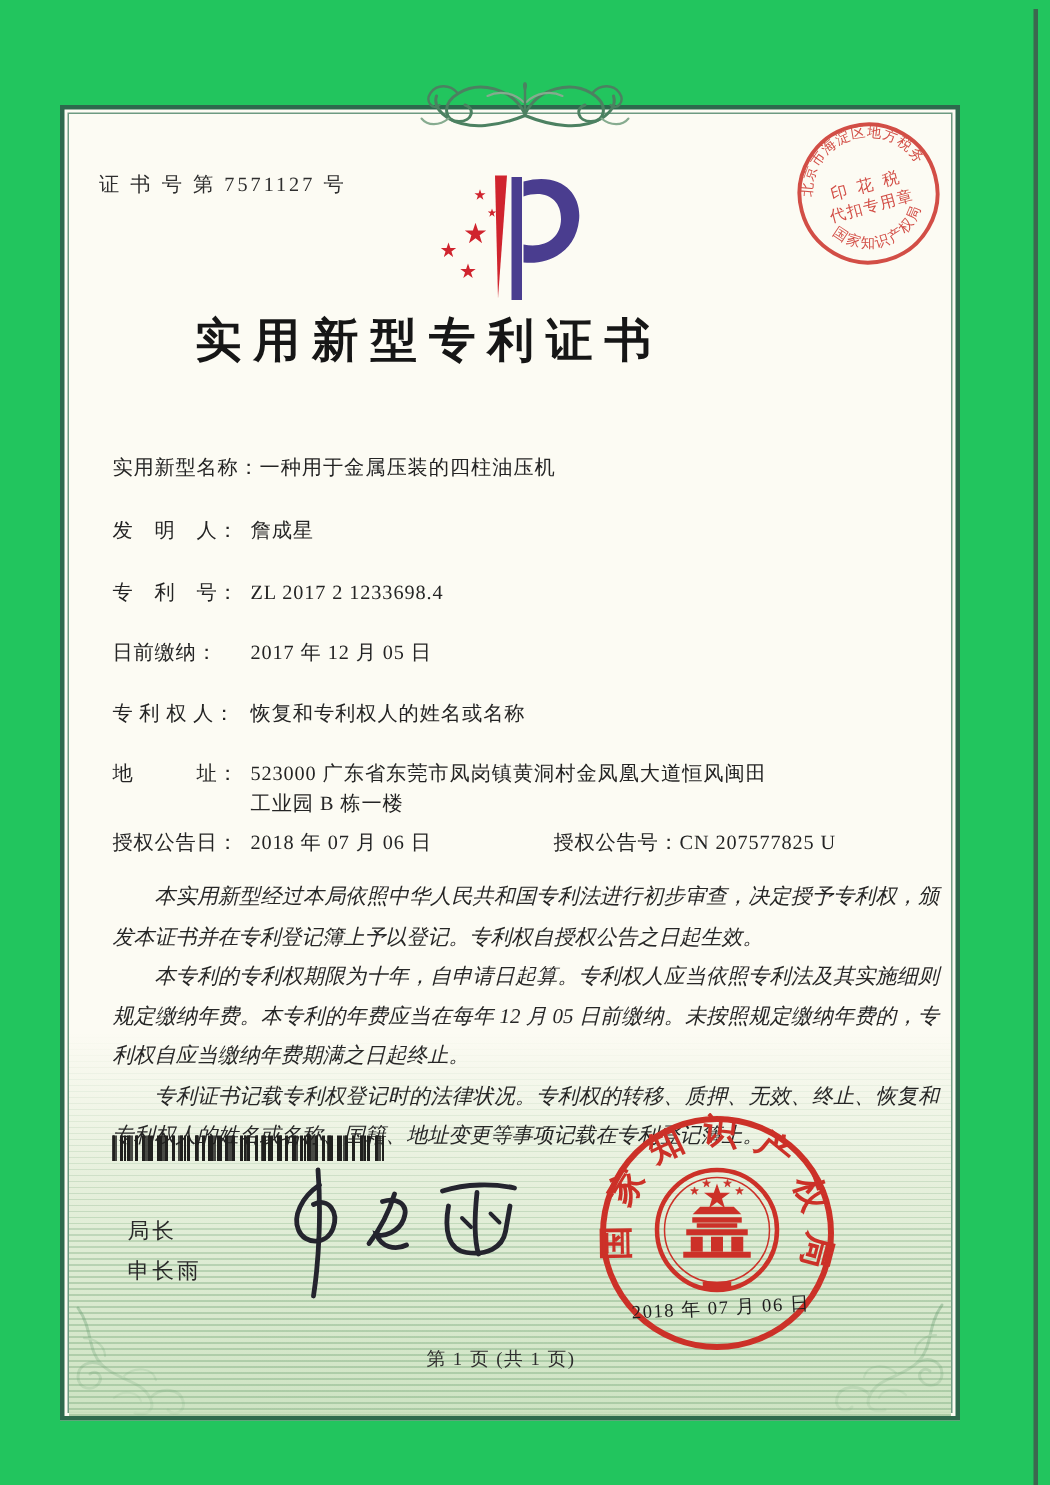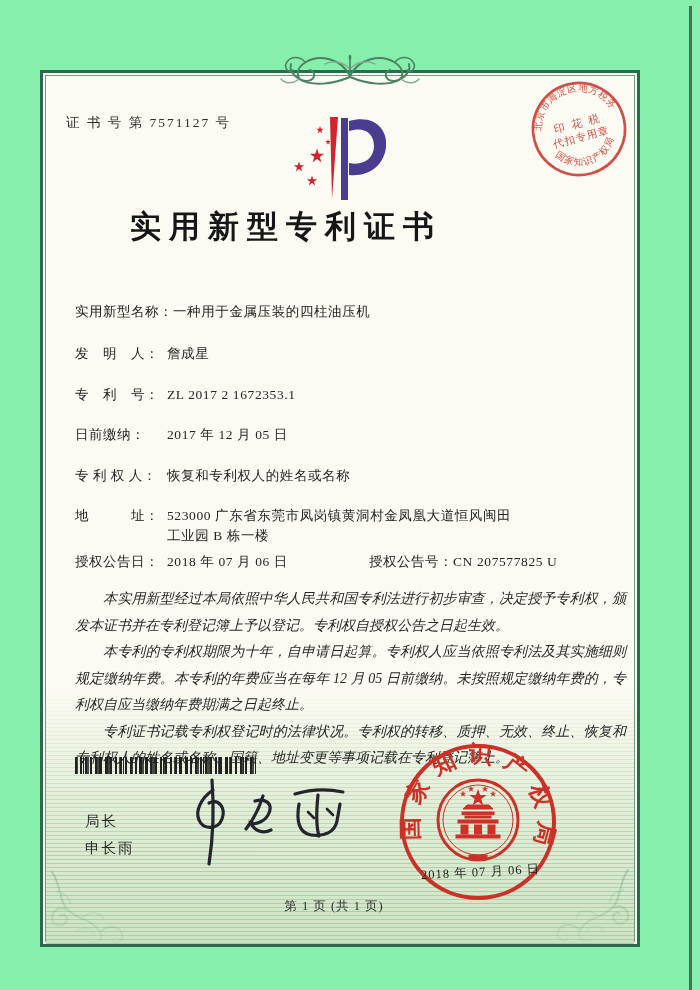--- a/index.html
+++ b/index.html
@@ -4,21 +4,21 @@
 <style>
   * { margin:0; padding:0; box-sizing:border-box; }
   html,body { width:700px; height:990px; }
   body {
     font-family: "Liberation Serif", "DejaVu Serif", serif;
     background:#ffffff;
     position:relative;
     overflow:hidden;
     color:#2b2b2b;
   }
-  .page { position:absolute; inset:0; background:#86efac; }
+  .page { position:absolute; inset:0; background:#22c55e; }
 
   
   .edge-right { position:absolute; left:689px; top:6px; width:3px; height:984px;
     background:#41564c; opacity:.85; }
 
   
   .frame { position:absolute; left:40px; top:70px; width:600px; height:877px;
     border:3px solid #2d6a4d; background:#fcfbf3; }
   .frame-inner { position:absolute; inset:2px; border:1px solid #6d9a81; }
 
@@ -163,21 +163,21 @@
       <div class="frow" style="top:6px">
         <span class="flabel">实用新型名称：</span>
         <span class="fvalue">一种用于金属压装的四柱油压机</span>
       </div>
       <div class="frow" style="top:48px">
         <span class="flabel">发　明　人：</span>
         <span class="fvalue">詹成星</span>
       </div>
       <div class="frow" style="top:89px">
         <span class="flabel">专　利　号：</span>
-        <span class="fvalue">ZL 2017 2 1672353.1</span>
+        <span class="fvalue">ZL 2017 2 1233698.4</span>
       </div>
       <div class="frow" style="top:129px">
         <span class="flabel">日前缴纳：</span>
         <span class="fvalue">2017 年 12 月 05 日</span>
       </div>
       <div class="frow" style="top:170px">
         <span class="flabel">专 利 权 人：</span>
         <span class="fvalue">恢复和专利权人的姓名或名称</span>
       </div>
       <div class="frow" style="top:210px">

